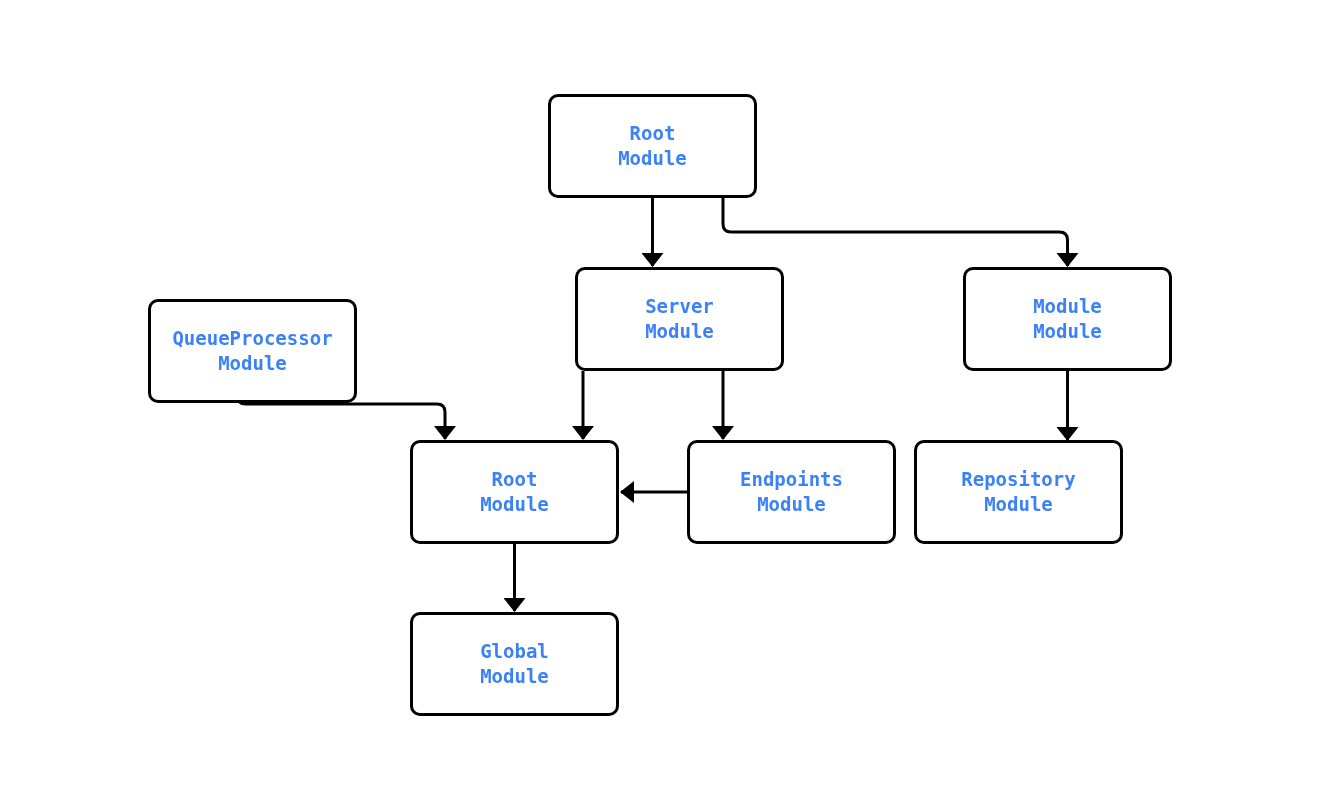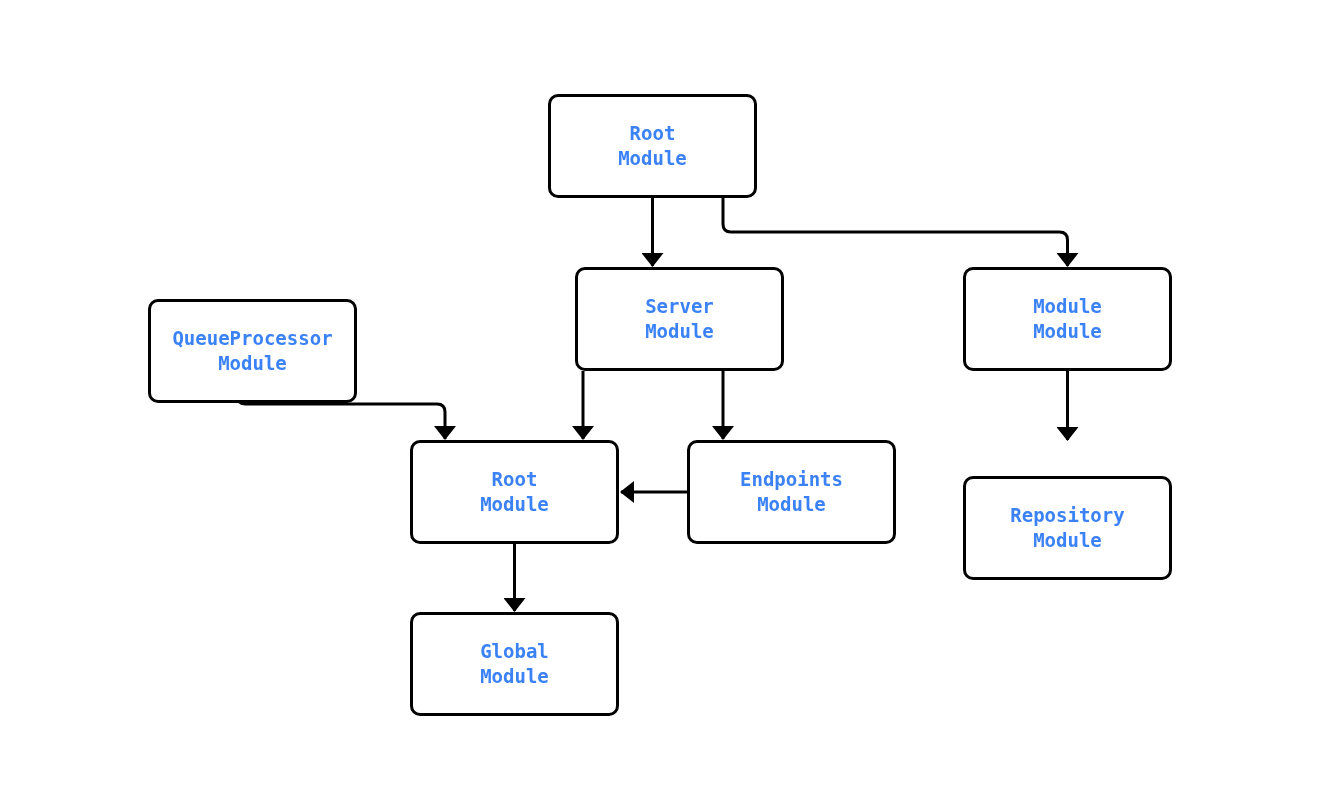--- a/index.html
+++ b/index.html
@@ -40,21 +40,21 @@
     color: #3b82f6;
     z-index: 1;
   }
   .node span { display: block; }
   .node-root           { left: 548px; top: 94px;  }
   .node-queueprocessor { left: 148px; top: 267px; margin-top: 32px; }
   .node-server         { left: 575px; top: 267px; }
   .node-global         { left: 963px; top: 267px; }
   .node-core           { left: 410px; top: 440px; }
   .node-endpoints      { left: 687px; top: 440px; }
-  .node-repository     { left: 963px; top: 440px; margin-top: 36px; }
+  .node-repository     { left: 914px; top: 440px; }
   .node-queue          { left: 410px; top: 612px; }
   .edge-path {
     fill: none;
     stroke: #000000;
     stroke-width: 3px;
   }
 </style>
 </head>
 <body>
 

